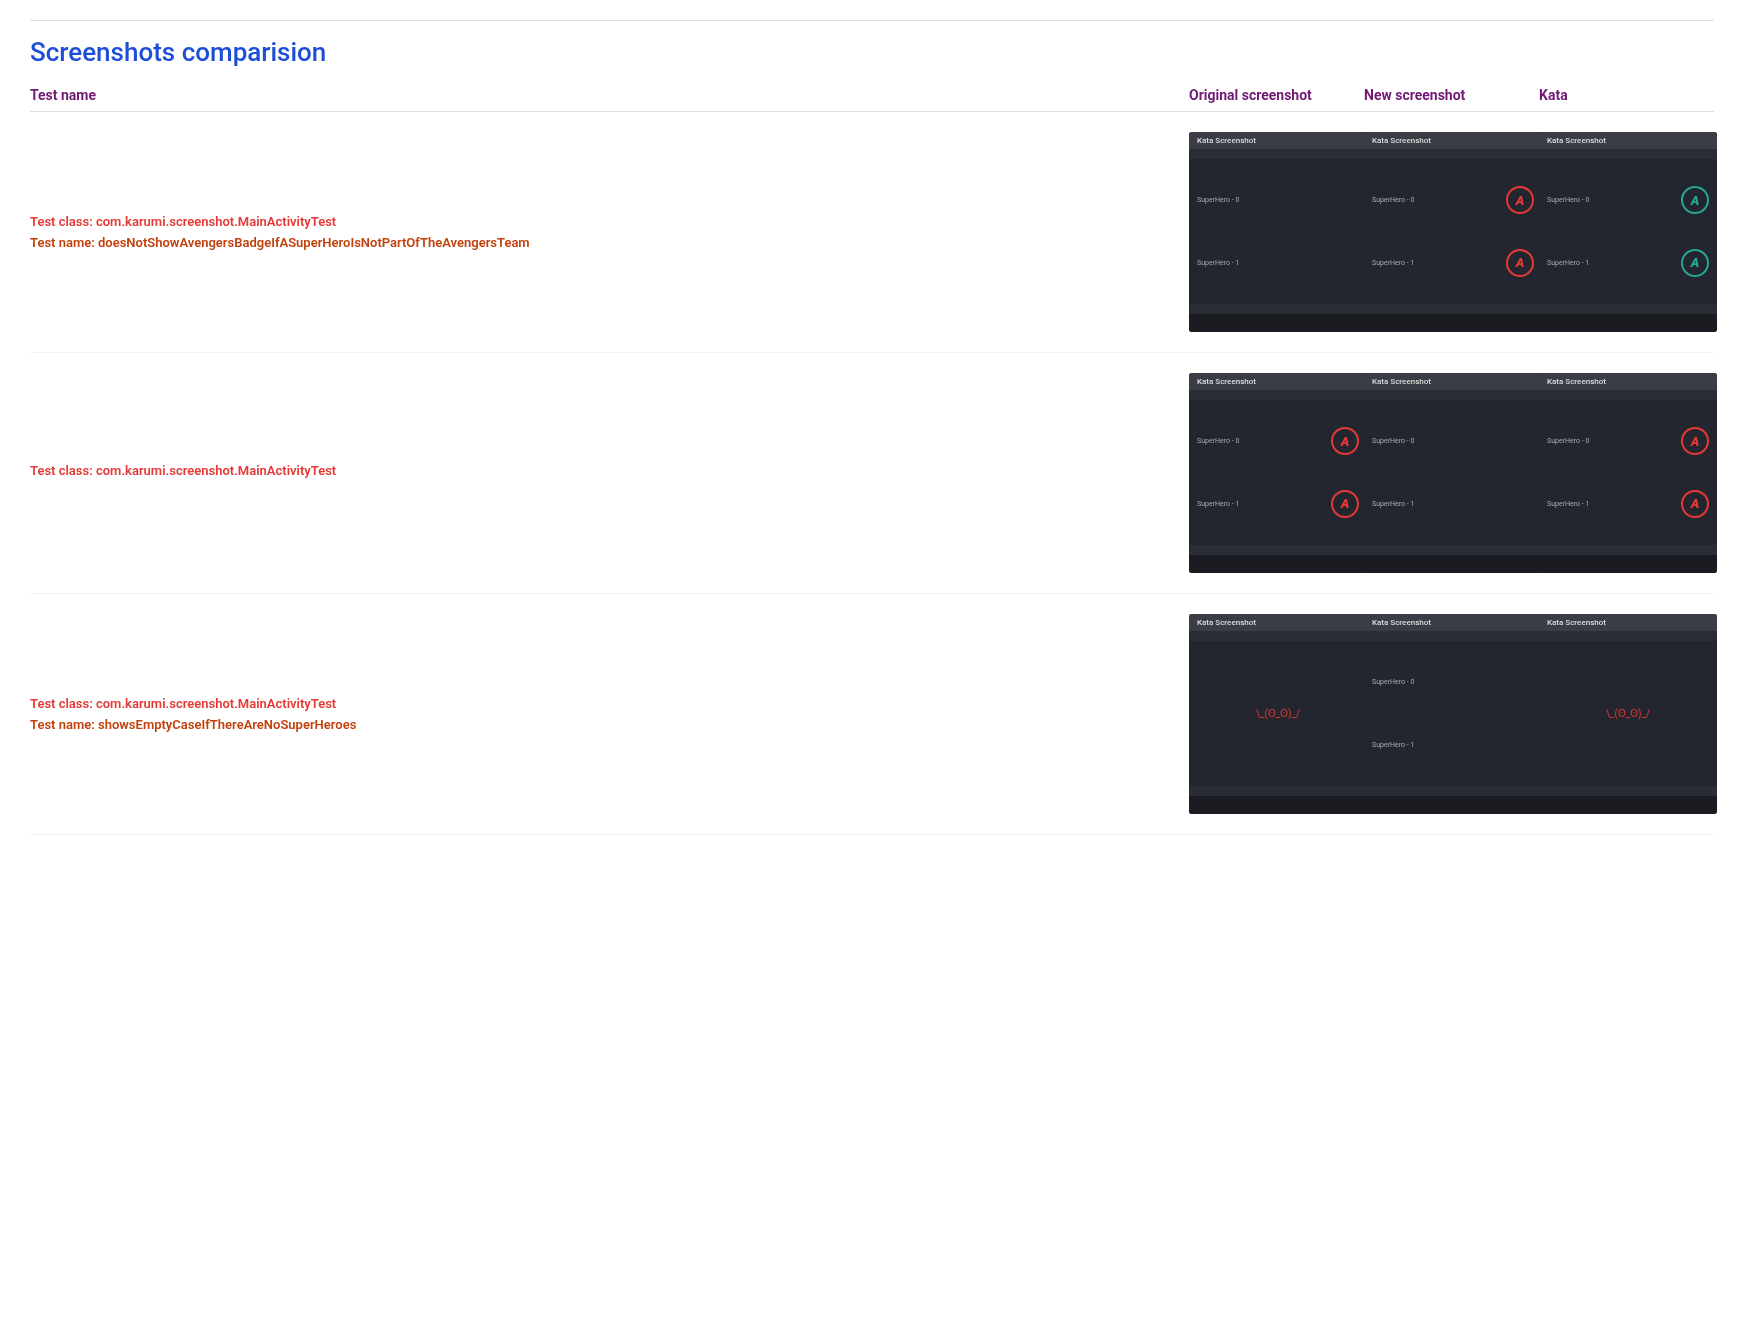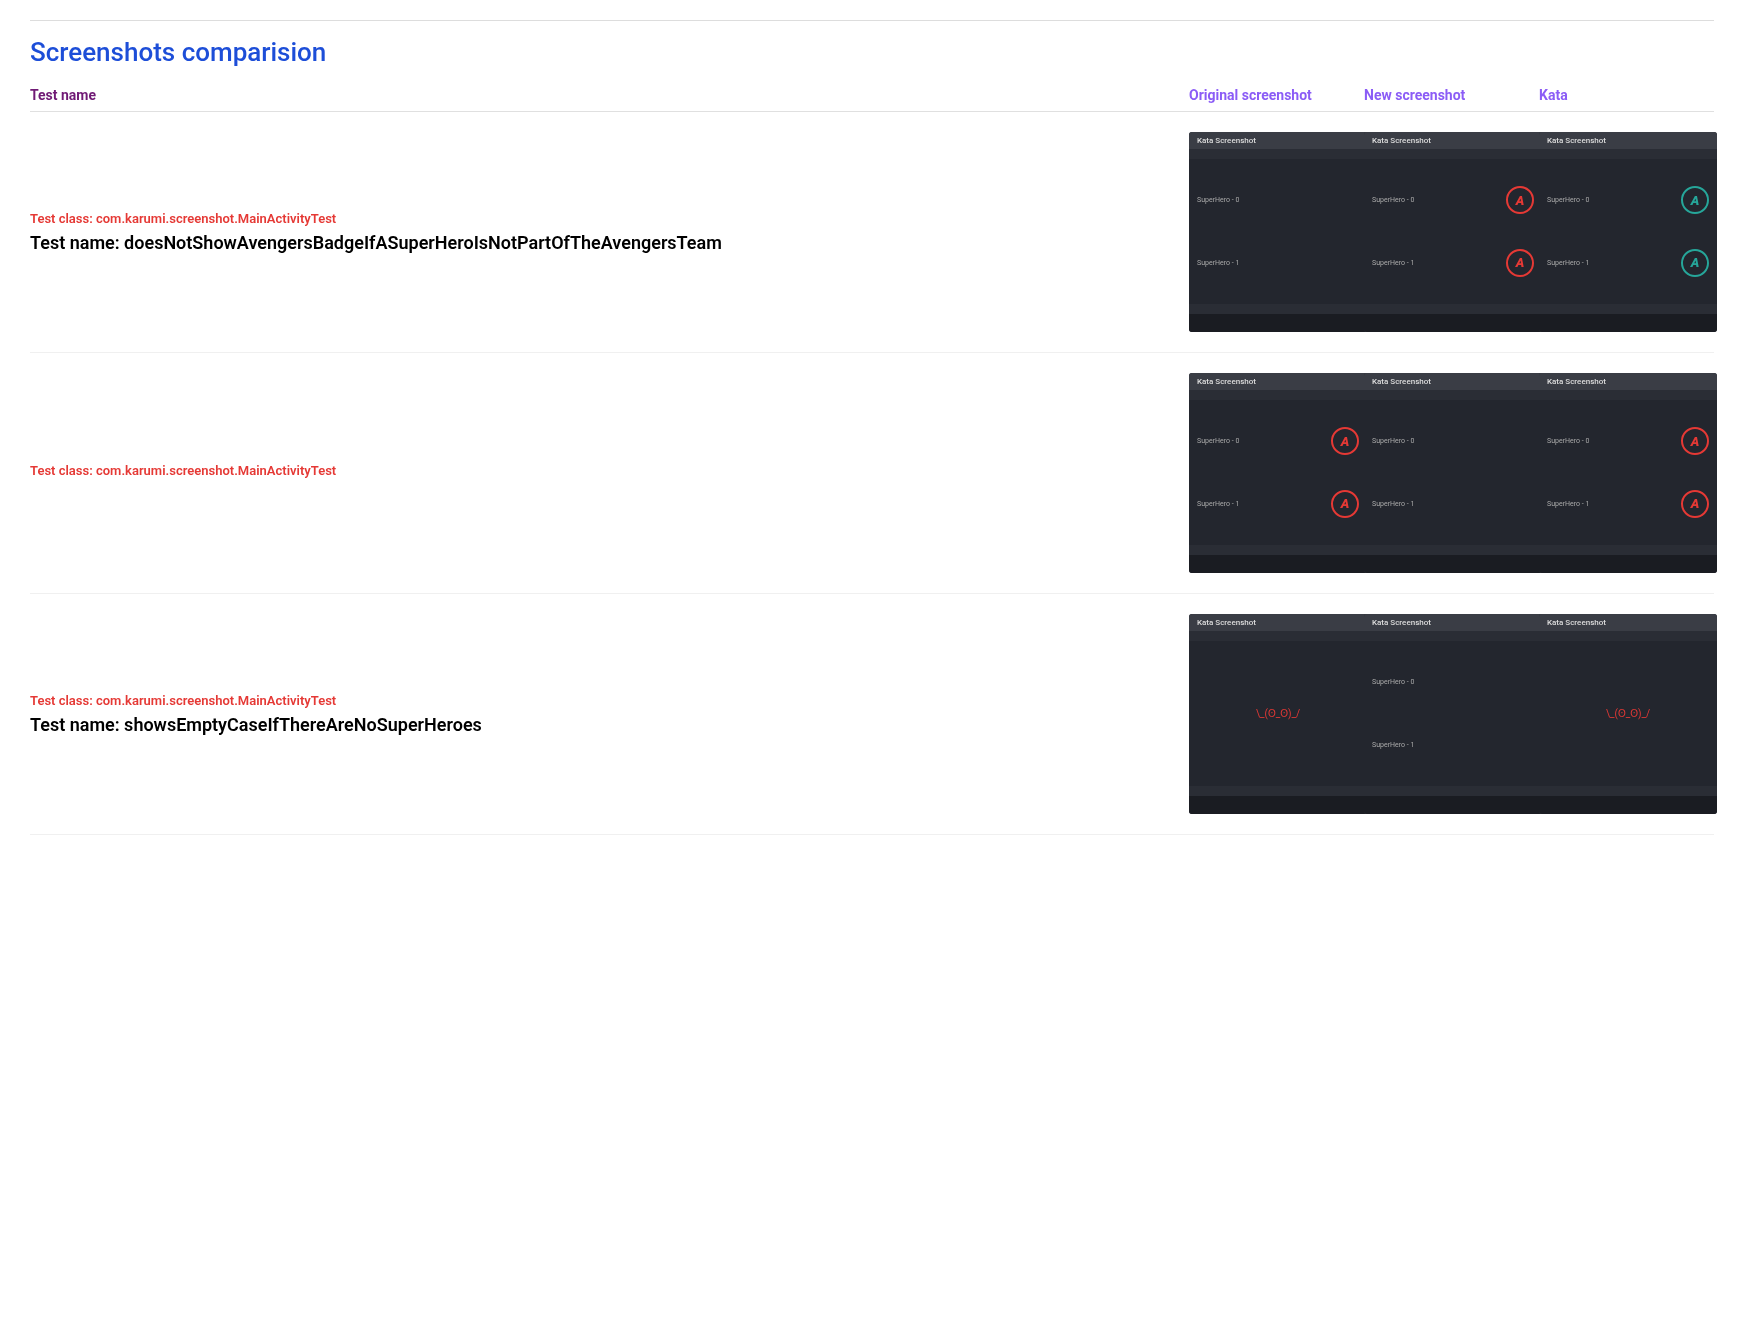--- a/index.html
+++ b/index.html
@@ -26,42 +26,42 @@
     .col-test-name {
       flex: 1;
       font-weight: 700;
       font-size: 14px;
       color: #701a75;
     }
     .col-orig, .col-new, .col-diff {
       width: 165px;
       font-weight: 700;
       font-size: 14px;
-      color: #8b5cf6;
+      color: #701a75;
       margin-right: 10px;
     }
     .table-row {
       display: flex;
       align-items: center;
       border-bottom: 1px solid #f0f0f0;
       padding: 20px 0;
     }
     .test-info {
       flex: 1;
       padding-right: 32px;
     }
     .test-class {
       color: #e53935;
       font-size: 13px;
       font-weight: 600;
       margin-bottom: 6px;
     }
     .test-name {
-      color: #000000;
-      font-size: 18px;
+      color: #c2410c;
+      font-size: 13px;
       font-weight: 600;
     }
     .screenshot-cell {
       width: 165px;
       margin-right: 10px;
     }
     .screenshot-thumb {
       width: 178px;
       height: 200px;
       background: #2a2d35;

